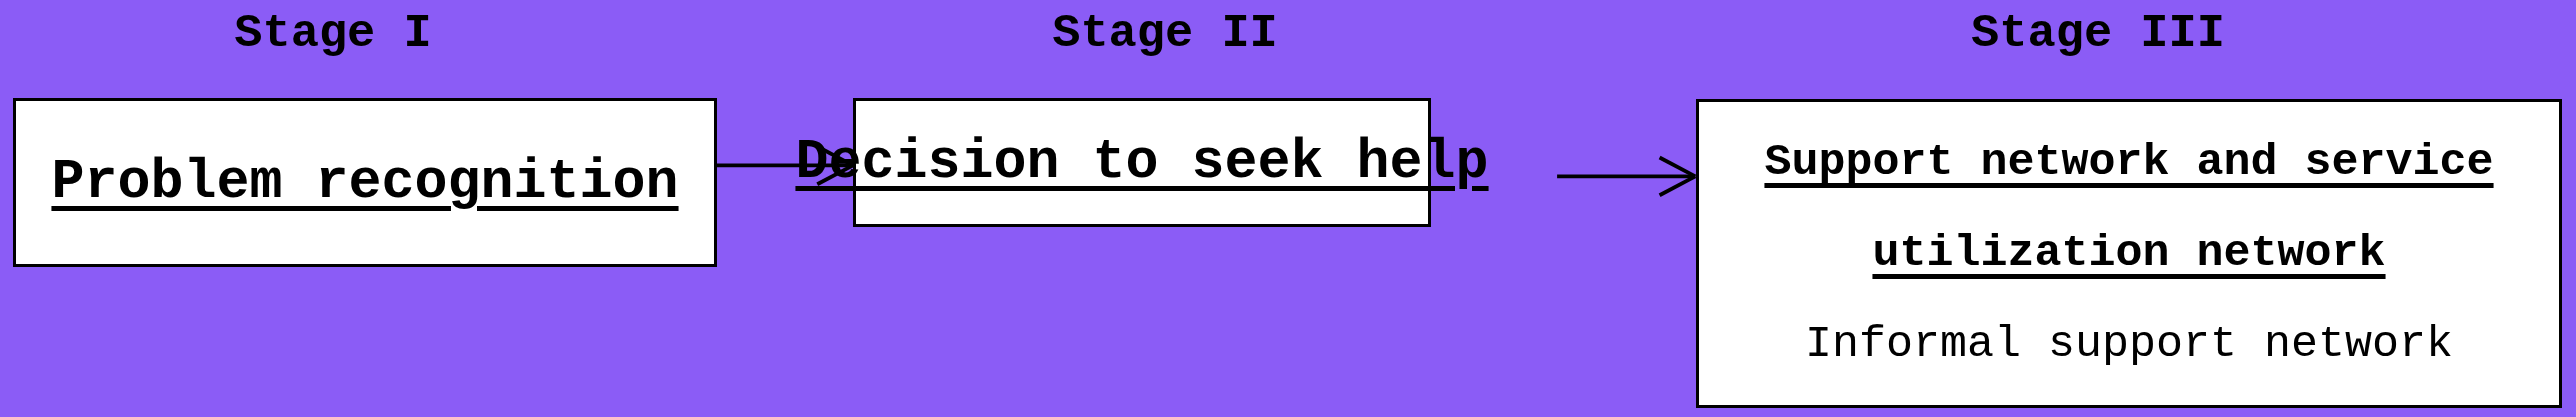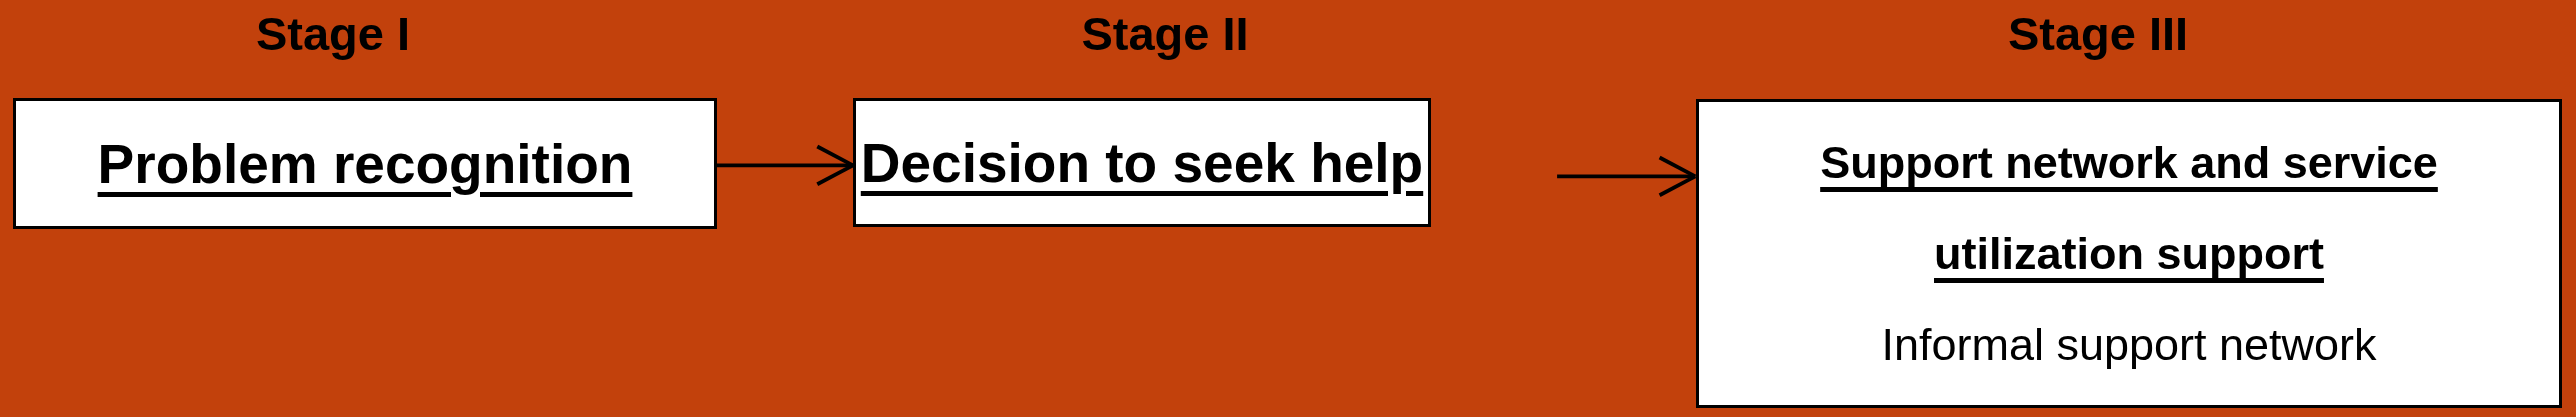--- a/index.html
+++ b/index.html
@@ -4,23 +4,23 @@
 <style>
   html, body {
     margin: 0;
     padding: 0;
     background: #ffffff;
   }
   .canvas {
     position: relative;
     width: 2576px;
     height: 417px;
-    background: #c2410c;
+    background: #8b5cf6;
     color: #000000;
-    font-family: Liberation Sans, sans-serif;
+    font-family: Liberation Mono, monospace;
     overflow: hidden;
   }
   .stage-title {
     position: absolute;
     top: 3.9px;
     width: 520px;
     height: 62px;
     line-height: 60px;
     font-size: 47px;
     font-weight: bold;
@@ -76,21 +76,21 @@
 </style>
 </head>
 <body>
 
 <div class="canvas">
 
   <div class="stage-title" style="left:73px;">Stage I</div>
   <div class="stage-title" style="left:905px;">Stage II</div>
   <div class="stage-title" style="left:1838px;">Stage III</div>
 
-  <div class="stage-box" style="left:13px; top:98px; width:704px; height:131px;">
+  <div class="stage-box" style="left:13px; top:98px; width:704px; height:169px;">
     <span class="box-label">Problem recognition</span>
   </div>
 
   <svg class="arrow" style="left:714px; top:142px;" width="143" height="48" viewBox="0 0 220 74">
     <line x1="3" y1="36" x2="214" y2="36"></line>
     <line x1="214" y1="36" x2="159" y2="7"></line>
     <line x1="214" y1="36" x2="159" y2="65"></line>
   </svg>
 
   <div class="stage-box" style="left:853px; top:98px; width:578px; height:129px;">
@@ -99,19 +99,19 @@
 
   <svg class="arrow" style="left:1555px; top:153px;" width="143" height="48" viewBox="0 0 220 74">
     <line x1="3" y1="36" x2="216" y2="36"></line>
     <line x1="216" y1="36" x2="161" y2="7"></line>
     <line x1="216" y1="36" x2="161" y2="65"></line>
   </svg>
 
   <div class="stage-box" style="left:1696px; top:99px; width:866px; height:309px;">
     <div class="box3-content">
       <span class="box3-line u">Support network and service</span>
-      <span class="box3-line u">utilization support</span>
+      <span class="box3-line u">utilization network</span>
       <span class="box3-line plain">Informal support network</span>
     </div>
   </div>
 
 </div>
 
 
 </body></html>

